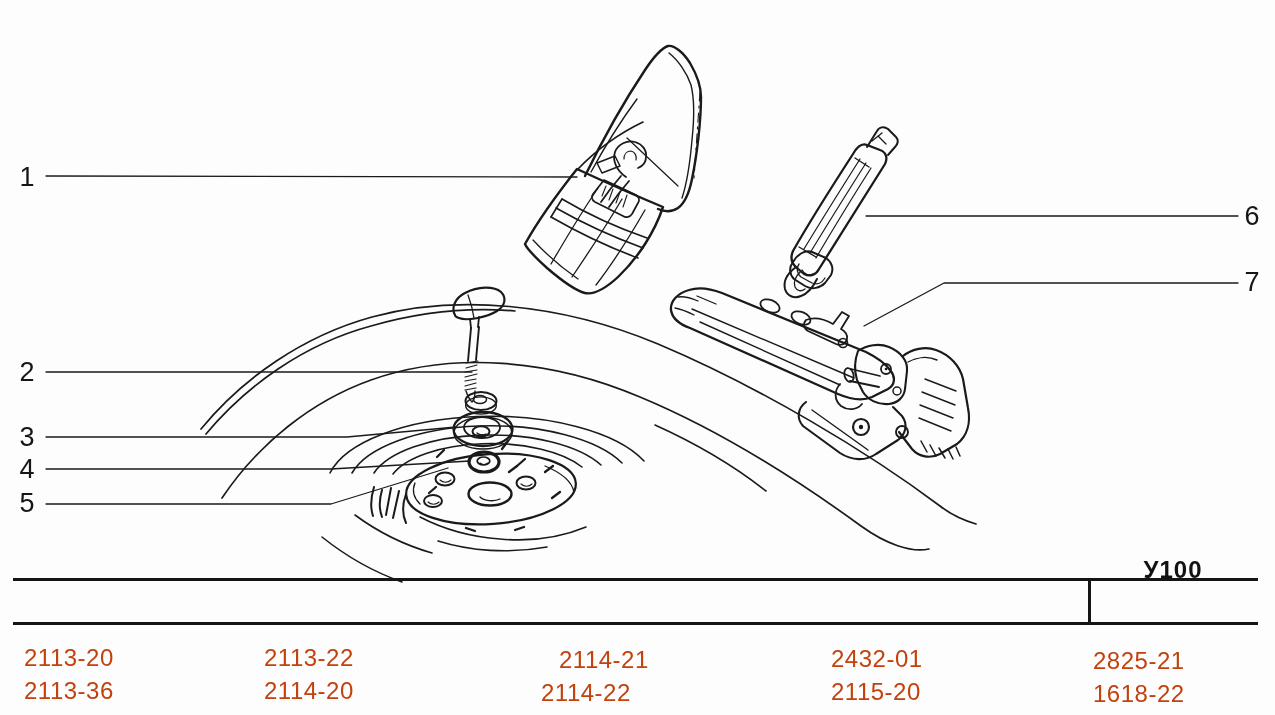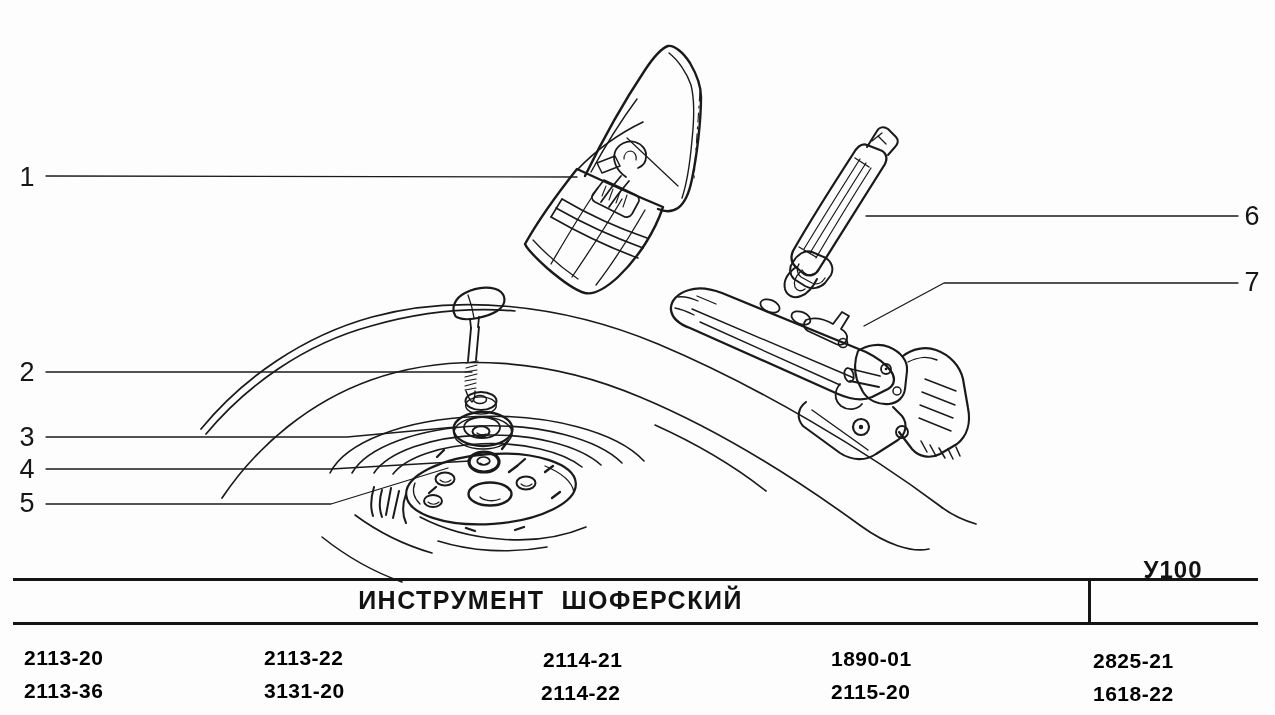--- a/index.html
+++ b/index.html
@@ -14,21 +14,21 @@
     letter-spacing:0;user-select:none;
   }
   .tline{position:absolute;background:#151515;}
   .titlebox{
     position:absolute;display:flex;align-items:center;justify-content:center;
     font-weight:700;color:#121212;
   }
   .block-title{left:13px;top:579px;width:1075px;height:42px;font-size:25px;letter-spacing:1.5px;white-space:pre;}
   .block-code{left:1088px;top:552px;width:170px;height:36px;font-size:24px;letter-spacing:1px;}
   .model{
-    position:absolute;font-size:21px;font-weight:700;color:#000000;
+    position:absolute;font-size:24px;font-weight:400;color:#c2410c;
     line-height:22px;letter-spacing:0.5px;white-space:pre;
   }
 </style>
 </head>
 <body>
 
 <div class="stage">
 
   <svg width="1275" height="715" viewBox="0 0 1275 715" fill="none" stroke="#1a1a1a" stroke-linecap="round" stroke-linejoin="round">
 
@@ -230,28 +230,27 @@
   <span class="callout" style="left:27px;top:372px">2</span>
   <span class="callout" style="left:27px;top:437px">3</span>
   <span class="callout" style="left:27px;top:469px">4</span>
   <span class="callout" style="left:27px;top:503px">5</span>
   <span class="callout" style="left:1252px;top:216px">6</span>
   <span class="callout" style="left:1252px;top:282px">7</span>
 
   <div class="tline" style="left:13px;top:578px;width:1245px;height:2.5px"></div>
   <div class="tline" style="left:13px;top:621.5px;width:1245px;height:3.5px"></div>
   <div class="tline" style="left:1088px;top:578px;width:2.5px;height:47px"></div>
-  <div class="titlebox block-title">ИНСТРУМЕНТ  ШОФЕРСКИЙ</div>
   <div class="titlebox block-code">У100</div>
 
   <span class="model" style="left:24px;top:647px">2113-20</span>
   <span class="model" style="left:264px;top:647px">2113-22</span>
-  <span class="model" style="left:543px;top:649px">2114-21</span>
-  <span class="model" style="left:831px;top:648px">1890-01</span>
+  <span class="model" style="left:559px;top:649px">2114-21</span>
+  <span class="model" style="left:831px;top:648px">2432-01</span>
   <span class="model" style="left:1093px;top:650px">2825-21</span>
 
   <span class="model" style="left:24px;top:680px">2113-36</span>
-  <span class="model" style="left:264px;top:680px">3131-20</span>
+  <span class="model" style="left:264px;top:680px">2114-20</span>
   <span class="model" style="left:541px;top:682px">2114-22</span>
   <span class="model" style="left:831px;top:681px">2115-20</span>
   <span class="model" style="left:1093px;top:683px">1618-22</span>
 
 </div>
 
 </body></html>

